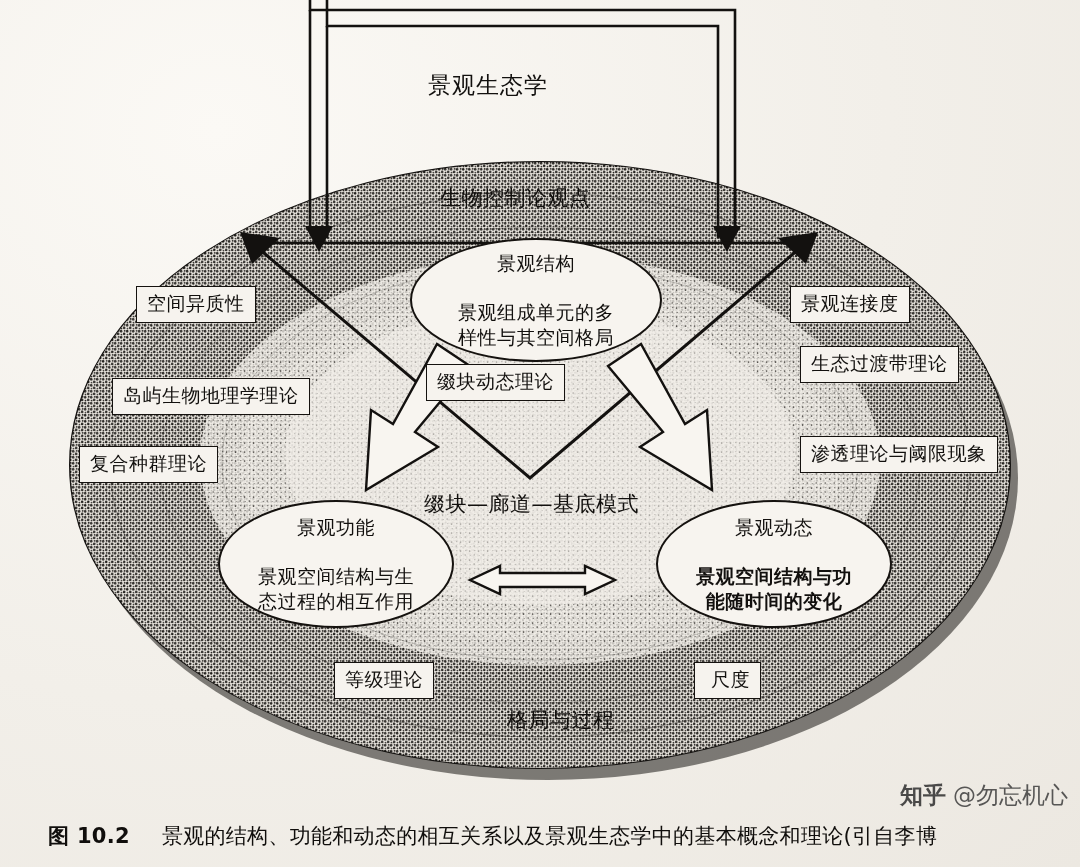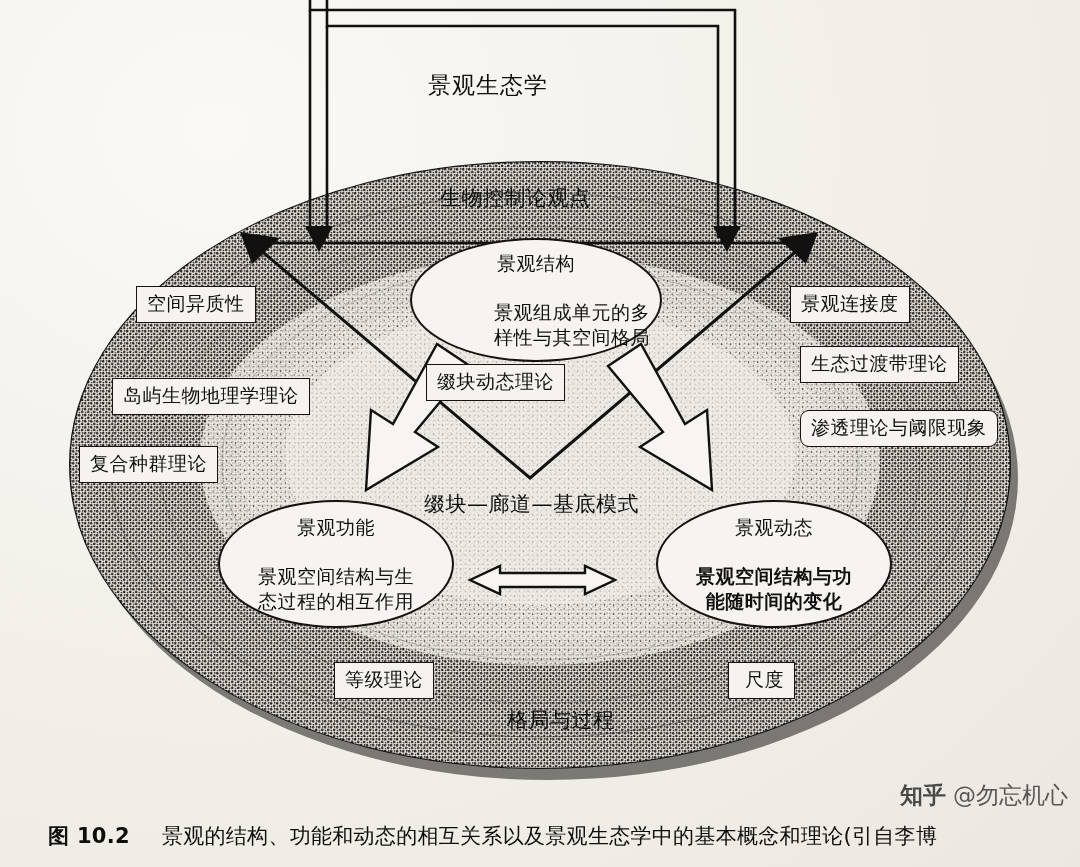--- a/index.html
+++ b/index.html
@@ -212,28 +212,28 @@
   <div class="label" style="left:112px; top:378px;">岛屿生物地理学理论</div>
 
   <div class="label" style="left:52px; top:446px;margin-left:27px;">复合种群理论</div>
 
   <div class="label" style="left:334px; top:662px;">等级理论</div>
 
   <div class="label" style="left:790px; top:286px;">景观连接度</div>
 
   <div class="label" style="left:800px; top:346px;">生态过渡带理论</div>
 
-  <div class="label" style="left:800px; top:410px;border-radius:9px;">渗透理论与阈限现象</div>
-
-  <div class="label" style="left:728px; top:662px;padding-left:16px;">尺度</div>
+  <div class="label" style="left:800px; top:436px;">渗透理论与阈限现象</div>
+
+  <div class="label" style="left:694px; top:662px;padding-left:16px;">尺度</div>
 
   <div class="ellipse-node" style="left:410px; top:238px; width:252px; height:124px;">
     <div class="inner">
       <div>景观结构</div>
-      <div style="white-space:pre-line;text-align:right;">景观组成单元的多
+      <div style="white-space:pre-line;">景观组成单元的多
 样性与其空间格局</div>
     </div>
   </div>
 
   <div class="ellipse-node" style="left:218px; top:500px; width:236px; height:128px;">
     <div class="inner">
       <div>景观功能</div>
       <div style="white-space:pre-line;">景观空间结构与生
 态过程的相互作用</div>
     </div>

